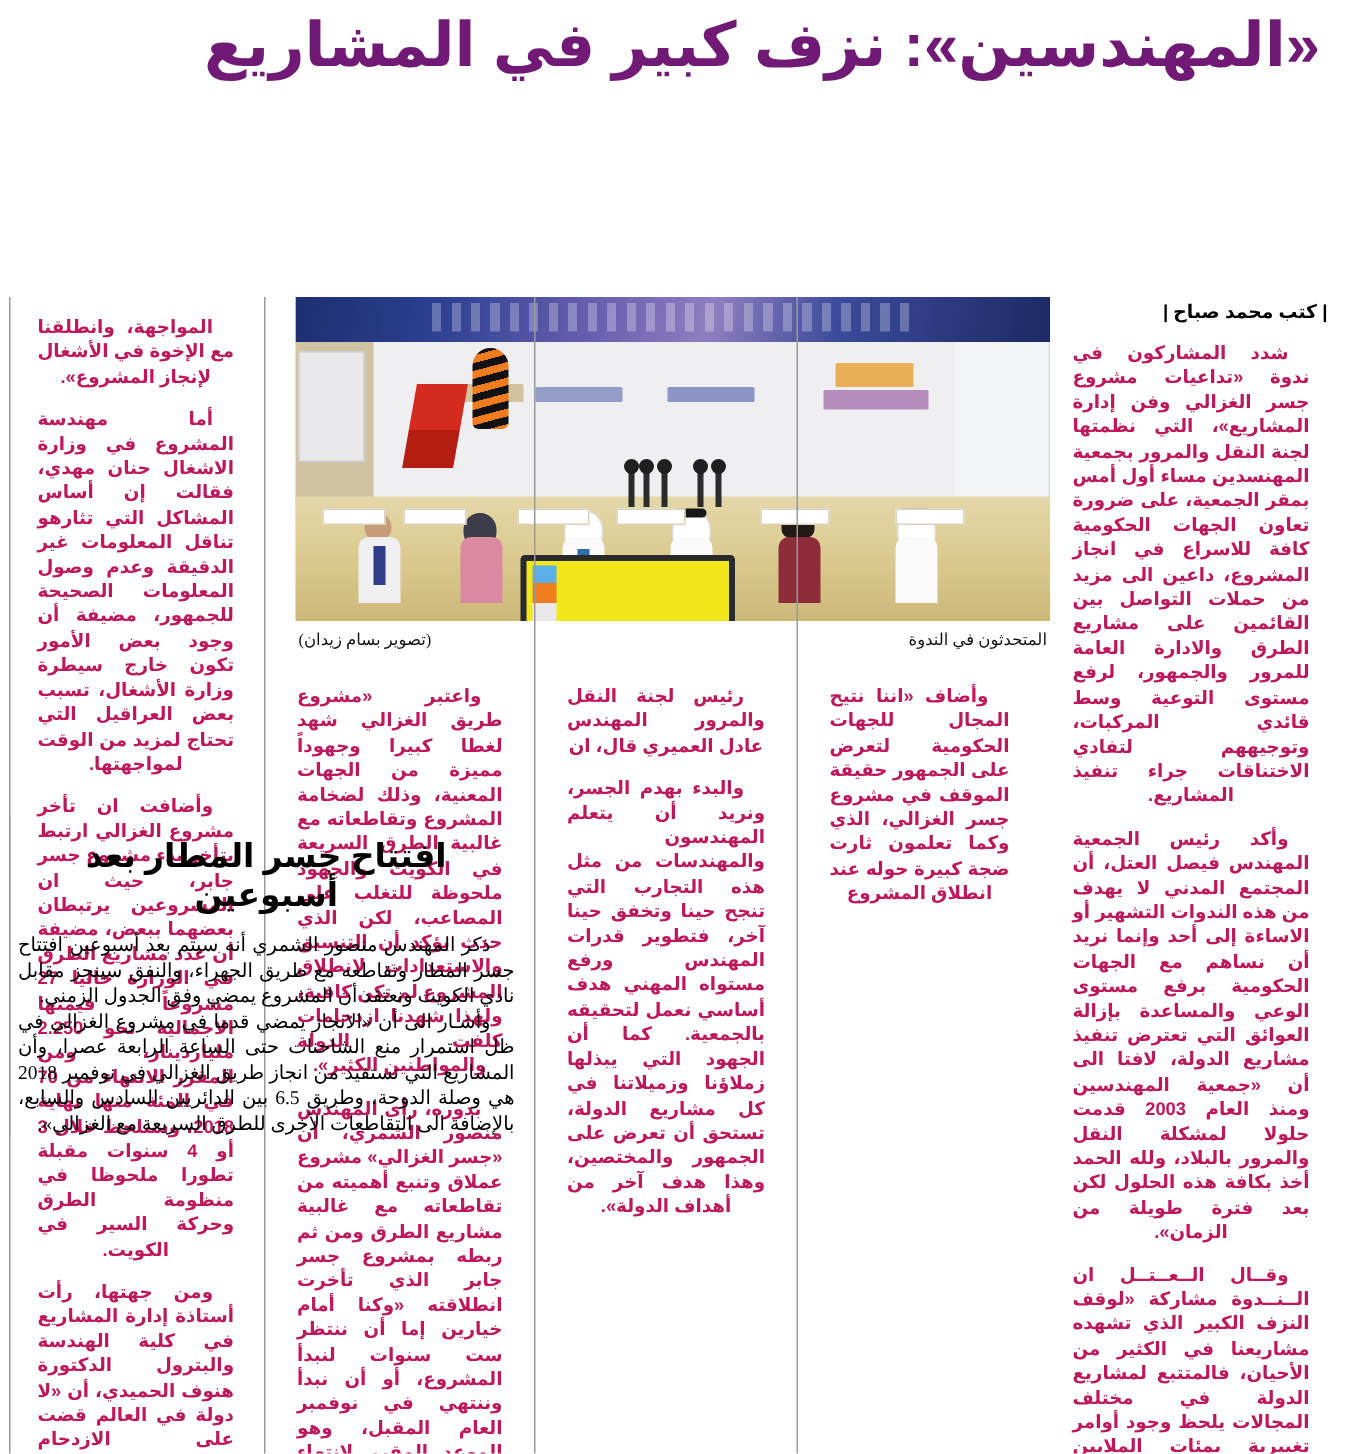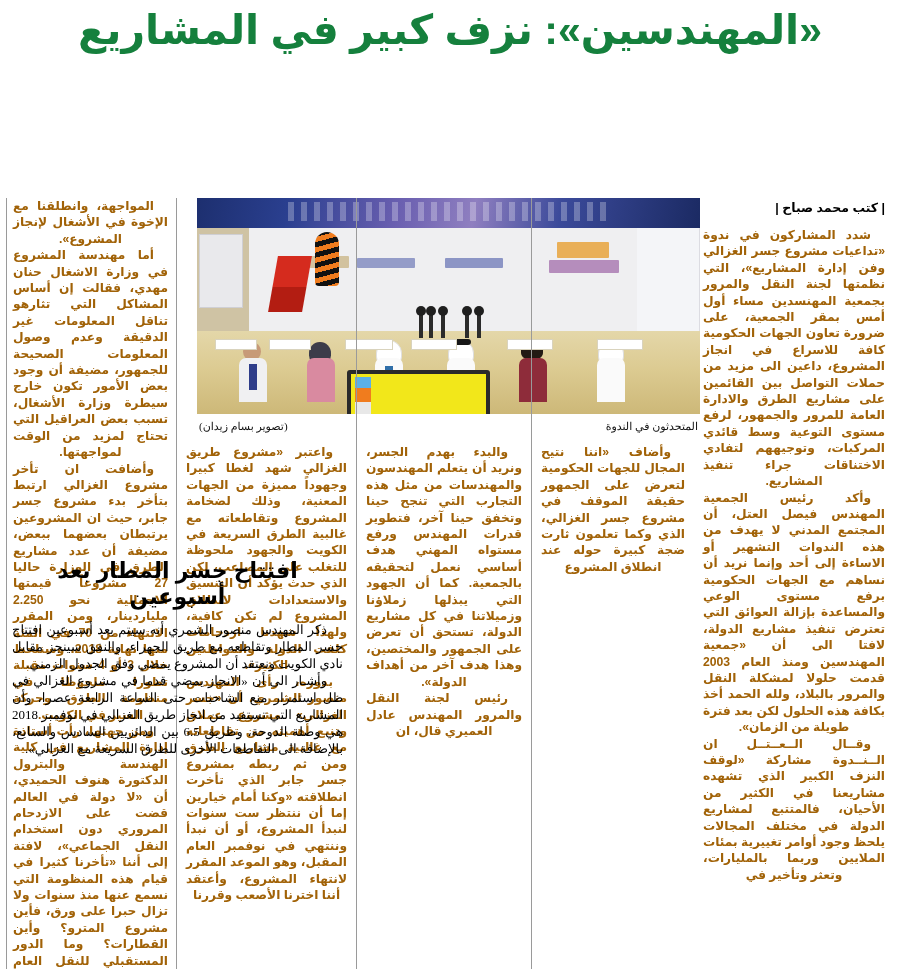--- a/index.html
+++ b/index.html
@@ -22,23 +22,22 @@
   .kicker{
     text-align:center;
     font-weight:bold;
     font-size:20px;
     letter-spacing:-0.5px;
     color:#000;
     margin:16px 0 4px 0;
     line-height:1.2;
   }
   .headline{
-    text-align:center;
     font-weight:bold;
-    color:#15803d;
+    color:#701a75;
     font-size:41px;
     line-height:1.18;
     letter-spacing:-1px;
     margin:6px 14px 0 14px;
   }
   .headline .l2{display:block;}
 
   
   .body-wrap{
     position:absolute;
@@ -65,27 +64,27 @@
   .c3{width:175px;padding:0 9px 0 9px;}
   .c4{width:180px;padding:0 9px 0 9px;}
   .c5{width:170px;padding:0 8px 0 6px;}      
 
   .byline{
     font-size:12.5px;font-weight:bold;
     margin:2px 0 12px 0;letter-spacing:0px;
   }
 
   p.txt{
-    margin:0;
+    margin:12px;
     font-size:12.2px;
     line-height:16.4px;
     text-align:justify;
     text-align-last:center;
     font-weight:bold;
-    color:#a16207;
+    color:#be185d;
     text-indent:14px;
     word-spacing:0px;
     hyphens:none;
   }
   p.txt + p.txt{margin-top:0px;}
 
   
   p.serif{
     font-family:"Liberation Serif","DejaVu Serif",serif;
     font-weight:normal;
@@ -300,22 +299,22 @@
         <p class="txt">وقــال الــعــتــل ان الــنــدوة مشاركة «لوقف النزف الكبير الذي تشهده مشاريعنا في الكثير من الأحيان، فالمتتبع لمشاريع الدولة في مختلف المجالات يلحظ وجود أوامر تغييرية بمئات الملايين وربما بالمليارات، وتعثر وتأخير في</p>
       </div>
 
       <div class="col c2 rule">
         <div style="height:246px"></div>
         <p class="txt">وأضاف «اننا نتيح المجال للجهات الحكومية لتعرض على الجمهور حقيقة الموقف في مشروع جسر الغزالي، الذي وكما تعلمون ثارت ضجة كبيرة حوله عند انطلاق المشروع</p>
       </div>
 
       <div class="col c3 rule">
         <div style="height:246px"></div>
+        <p class="txt">رئيس لجنة النقل والمرور المهندس عادل العميري قال، ان</p>
         <p class="txt">والبدء بهدم الجسر، ونريد أن يتعلم المهندسون والمهندسات من مثل هذه التجارب التي تنجح حينا وتخفق حينا آخر، فتطوير قدرات المهندس ورفع مستواه المهني هدف أساسي نعمل لتحقيقه بالجمعية. كما أن الجهود التي يبذلها زملاؤنا وزميلاتنا في كل مشاريع الدولة، تستحق أن تعرض على الجمهور والمختصين، وهذا هدف آخر من أهداف الدولة».</p>
-        <p class="txt">رئيس لجنة النقل والمرور المهندس عادل العميري قال، ان</p>
       </div>
 
       <div class="col c4 rule">
         <div style="height:246px"></div>
         <p class="txt">واعتبر «مشروع طريق الغزالي شهد لغطا كبيرا وجهوداً مميزة من الجهات المعنية، وذلك لضخامة المشروع وتقاطعاته مع غالبية الطرق السريعة في الكويت والجهود ملحوظة للتغلب على المصاعب، لكن الذي حدث يؤكد أن التنسيق والاستعدادات لانطلاق المشروع لم تكن كافية، ولهذا شهدنا ازدحامات كلفت الدولة والمواطنين الكثير».</p>
         <p class="txt">بدوره، رأى المهندس منصور الشمري، أن «جسر الغزالي» مشروع عملاق وتنبع أهميته من تقاطعاته مع غالبية مشاريع الطرق ومن ثم ربطه بمشروع جسر جابر الذي تأخرت انطلاقته «وكنا أمام خيارين إما أن ننتظر ست سنوات لنبدأ المشروع، أو أن نبدأ وننتهي في نوفمبر العام المقبل، وهو الموعد المقرر لانتهاء المشروع، وأعتقد أننا اخترنا الأصعب وقررنا</p>
       </div>
 
       <div class="col c5 rule">
         <p class="txt">المواجهة، وانطلقنا مع الإخوة في الأشغال لإنجاز المشروع».</p>

